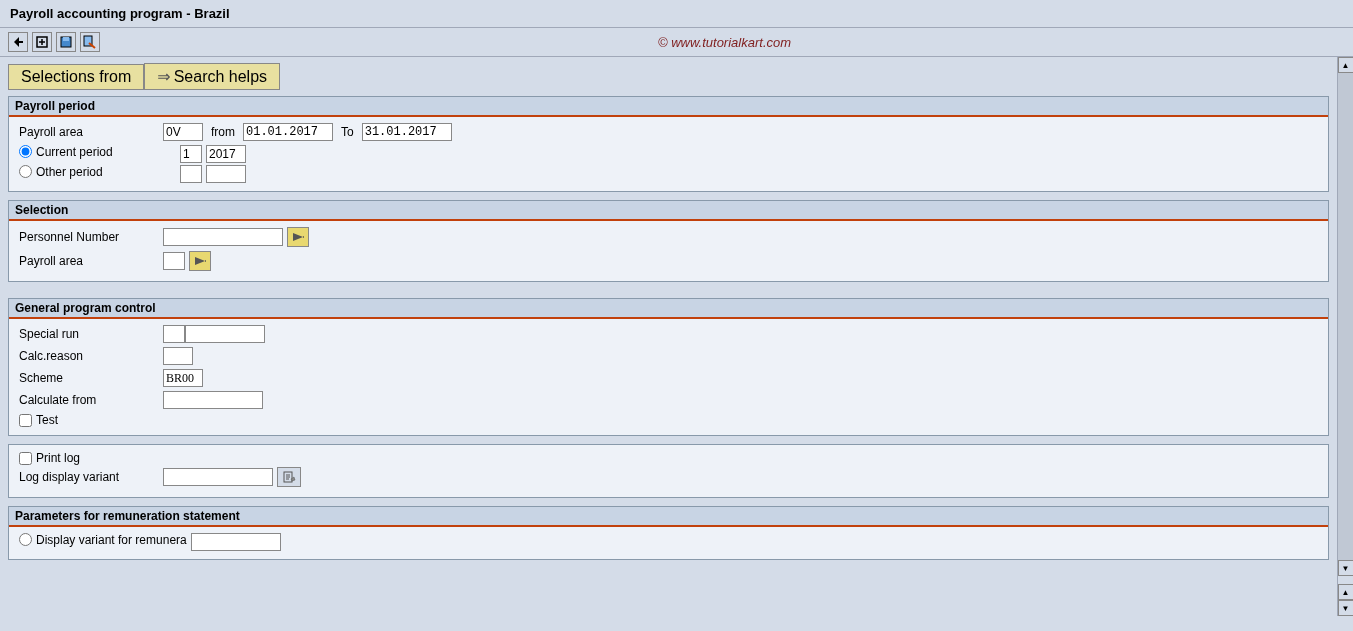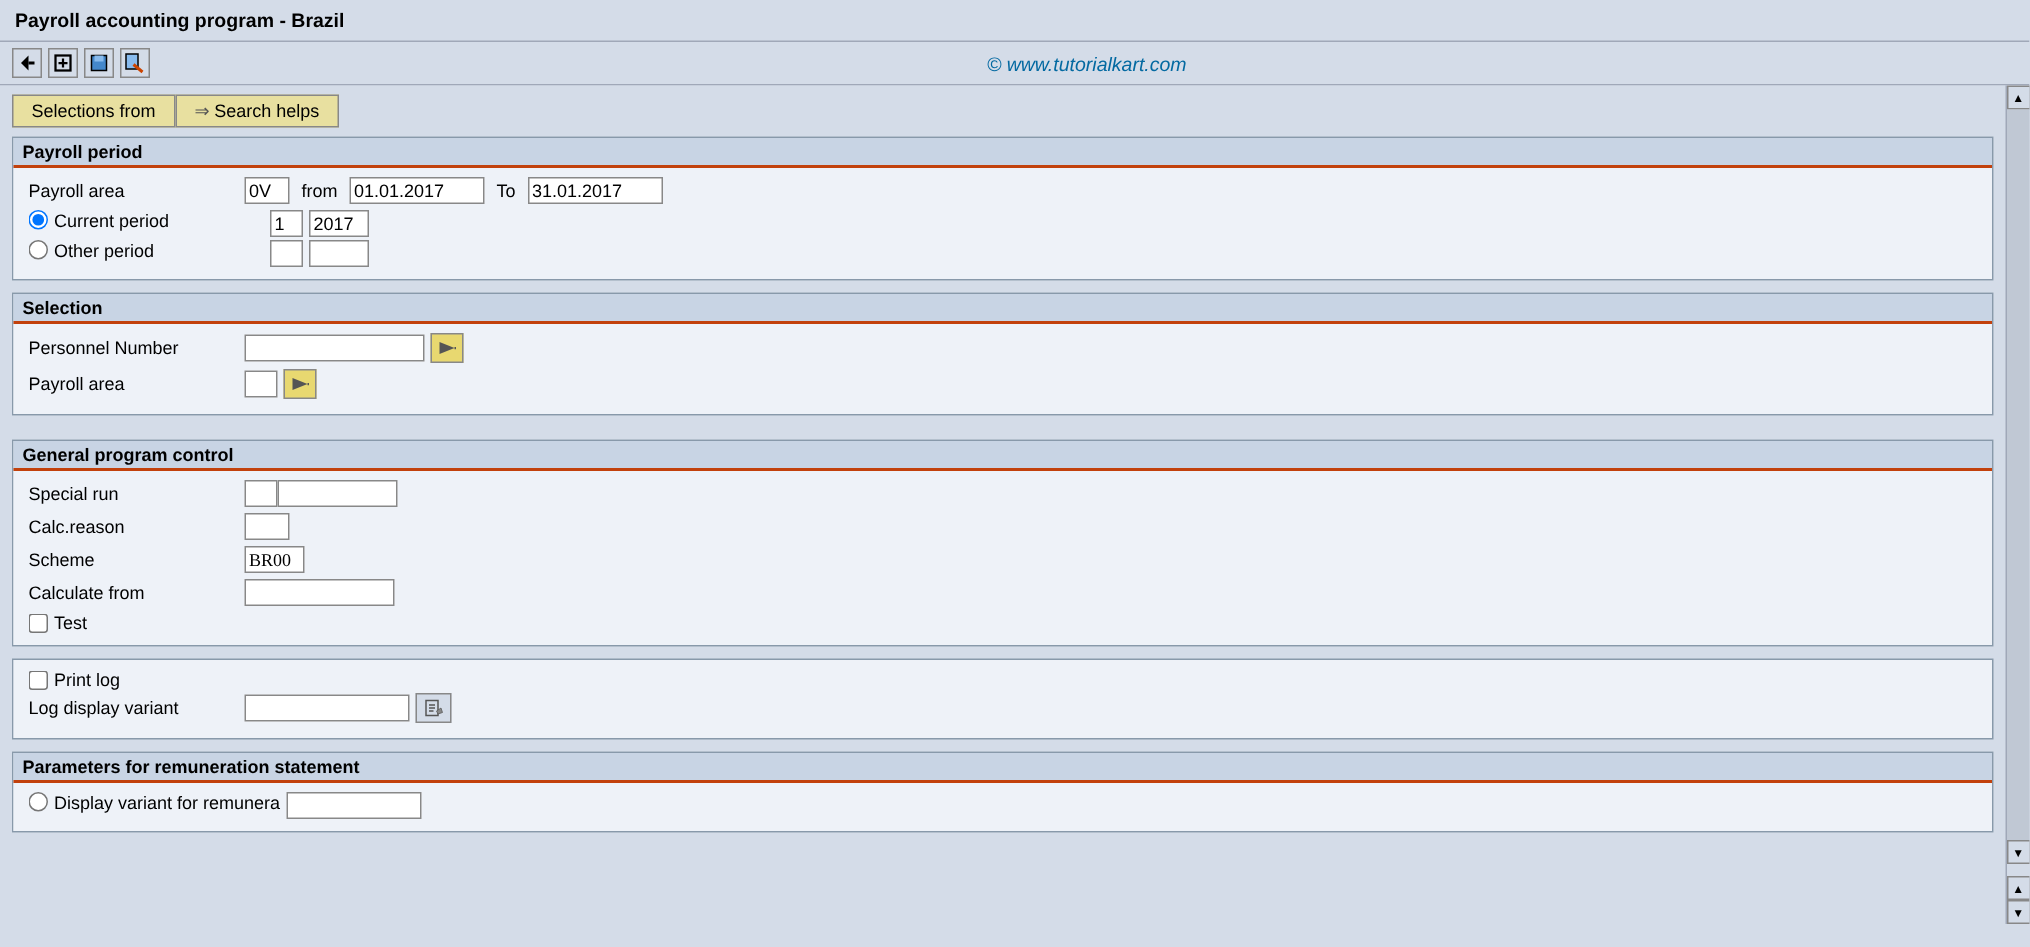--- a/index.html
+++ b/index.html
@@ -36,21 +36,21 @@
       border: 1px solid #888;
       display: flex;
       align-items: center;
       justify-content: center;
       cursor: pointer;
       font-size: 10px;
     }
     .watermark {
       flex: 1;
       text-align: center;
-      color: #0369a1;
+      color: #7f1d1d;
       font-size: 13px;
       font-style: italic;
     }
     .main-container {
       display: flex;
       height: calc(631px - 72px);
     }
     .content-area {
       flex: 1;
       overflow-y: auto;
@@ -86,21 +86,21 @@
       display: flex;
       align-items: center;
       margin-bottom: 6px;
       gap: 0;
     }
     .tab-btn {
       background: #e8e0a0;
       border: 1px solid #888;
       padding: 3px 12px;
       cursor: pointer;
-      font-size: 12px;
+      font-size: 16px;
       display: flex;
       align-items: center;
       gap: 4px;
     }
     
     .section {
       border: 1px solid #8899aa;
       background: #eef2f8;
       margin-bottom: 8px;
       border-radius: 0;
@@ -126,22 +126,22 @@
       min-width: 140px;
       font-size: 12px;
     }
     .form-input {
       border: 1px solid #888;
       background: #fff;
       height: 18px;
       font-size: 12px;
       padding: 0 2px;
     }
-    .input-small { width: 30px; }
-    .input-large { width: 90px; }
+    .input-small { width: 40px; }
+    .input-large { width: 90px; font-family: Liberation Mono, monospace; }
     .input-xlarge { width: 120px; }
     .input-year { width: 40px; }
     .input-period { width: 20px; }
     .from-to-label {
       font-size: 12px;
       margin: 0 4px;
     }
     .radio-group {
       display: flex;
       align-items: flex-start;

